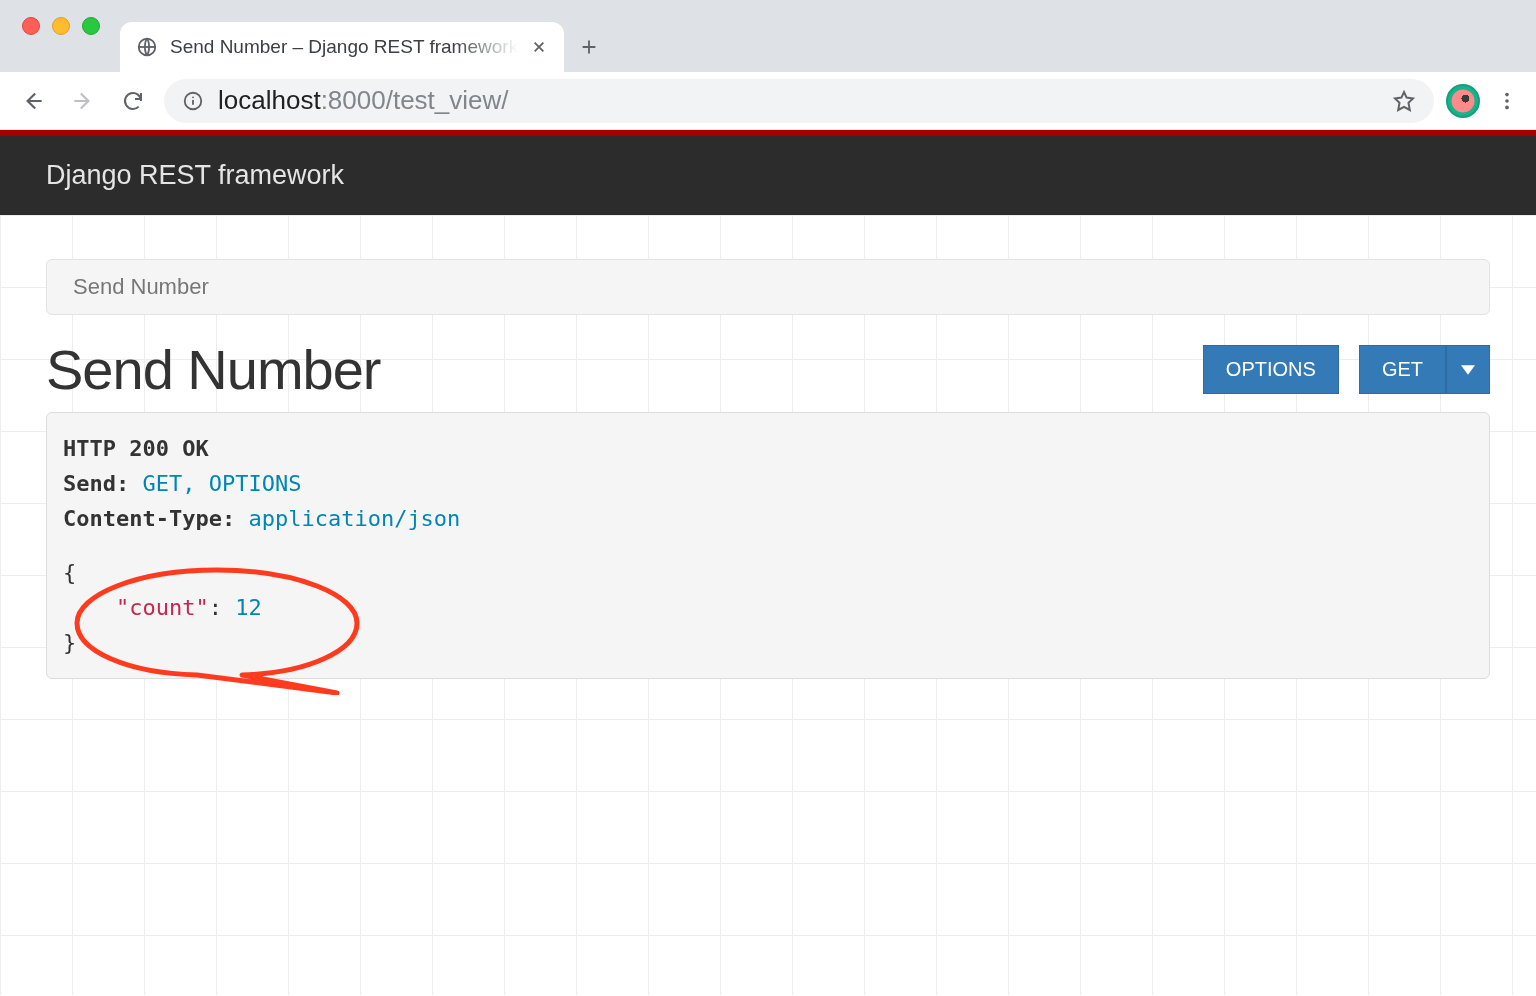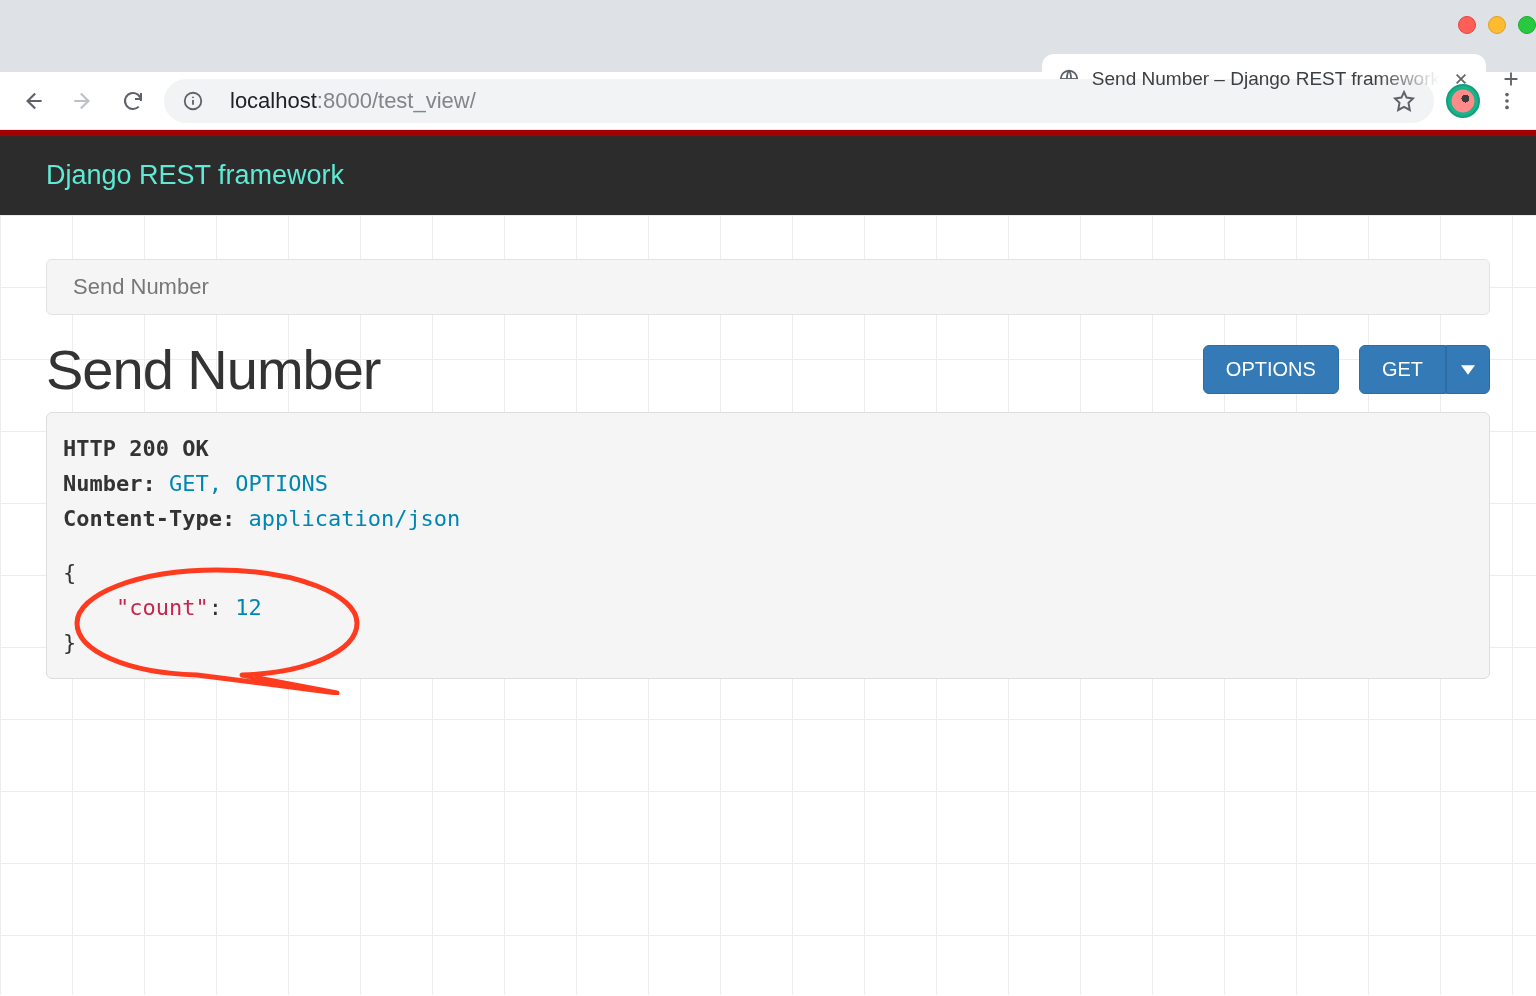--- a/index.html
+++ b/index.html
@@ -27,25 +27,24 @@
     width: 1536px;
     height: 996px;
     font-family: -apple-system, "Helvetica Neue", Helvetica, Arial, sans-serif;
     overflow: hidden;
     background: #fff;
   }
 
   
   .chrome-top {
     background: var(--chrome-bg);
-    padding-top: 16px;
+    padding-top: 0;
     height: 72px;
     display: flex;
-    align-items: flex-end;
-    flex-direction: column;
+    align-items: center;
   }
   .traffic-lights {
     display: flex;
     gap: 12px;
     padding: 0 0 20px 22px;
   }
   .tl { width: 18px; height: 18px; border-radius: 50%; }
   .tl.red { background:#ff5f57; border:1px solid #e24640;}
   .tl.yellow { background:#febc2e; border:1px solid #dfa023;}
   .tl.green { background:#28c840; border:1px solid #1faa31;}
@@ -87,41 +86,41 @@
   .nav-btn { width:38px; height:38px; display:flex;align-items:center;justify-content:center;border-radius:50%; color:#5f6368;}
   .nav-btn.disabled { color:#bdc1c6; }
   .omnibox {
     flex:1;
     background: var(--omnibox-bg);
     border-radius: 30px;
     height: 44px;
     display:flex;
     align-items:center;
     padding: 0 18px;
-    gap: 26px;
-    font-size: 22px;
+    gap: 14px;
+    font-size: 26px;
   }
   .info-icon { width:22px; height:22px; color:#5f6368; }
   .url-text { color: var(--omnibox-text-dim); }
   .url-text .path { color: var(--omnibox-text-dim); }
   .url-text .host-sub { color: var(--omnibox-text); }
   .star-icon { width:24px;height:24px;color:#5f6368; }
   .avatar-circle {
     width: 34px; height:34px; border-radius:50%;
     background: radial-gradient(circle at 58% 42%, #3a3a3a 0 4px, transparent 4px),
                 radial-gradient(circle, #ff8a8a 0 52%, #18b28b 56% 100%);
     border: 2px solid #14a07c;
   }
   .menu-dots { width:30px; display:flex;align-items:center;justify-content:center; color:#5f6368;}
 
   
   .redbar { height: 6px; background: var(--django-redbar); }
   .navbar {
     background: var(--django-navbar);
-    color: #5eead4;
+    color: #e5e5e5;
     font-size: 27px;
     font-weight: 300;
     padding: 24px 46px;
   }
   .page-body {
     position: relative;
     background:
       repeating-linear-gradient(to right, var(--grid-line) 0 1px, transparent 1px 72px),
       repeating-linear-gradient(to bottom, var(--grid-line) 0 1px, transparent 1px 72px),
       #fff;
@@ -147,21 +146,21 @@
     font-weight: 200;
     color: #333;
     margin: 0;
     letter-spacing: -1px;
   }
   .btn-group { display:flex; gap:20px; }
   .btn {
     background: var(--primary-blue);
     color: #fff;
     border: 1px solid var(--primary-blue-dark);
-    border-radius: 6px;
+    border-radius: 0;
     font-size: 20px;
     padding: 12px 22px;
     display:flex;
     align-items:center;
     cursor:pointer;
   }
   .btn-split { display:flex; }
   .btn-split .btn.main { border-top-right-radius:0; border-bottom-right-radius:0; }
   .btn-split .btn.caret { border-top-left-radius:0; border-bottom-left-radius:0; padding:12px 14px; }
 
@@ -291,21 +290,21 @@
           </span>
         </button>
       </div>
     </div>
   </div>
 
 
   <div class="well resp">
     <div class="status">HTTP 200 OK</div>
     <div>
-      <span class="hk">Number:</span>
+      <span class="hk">Send:</span>
       <span> </span>
       <span class="hv">GET, OPTIONS</span>
     </div>
     <div>
       <span class="hk">Content-Type:</span>
       <span> </span>
       <span class="hv">application/json</span>
     </div>
 <pre><span>{</span>
     <span class="json-key">"count"</span><span>:</span> <span class="json-val">12</span>

